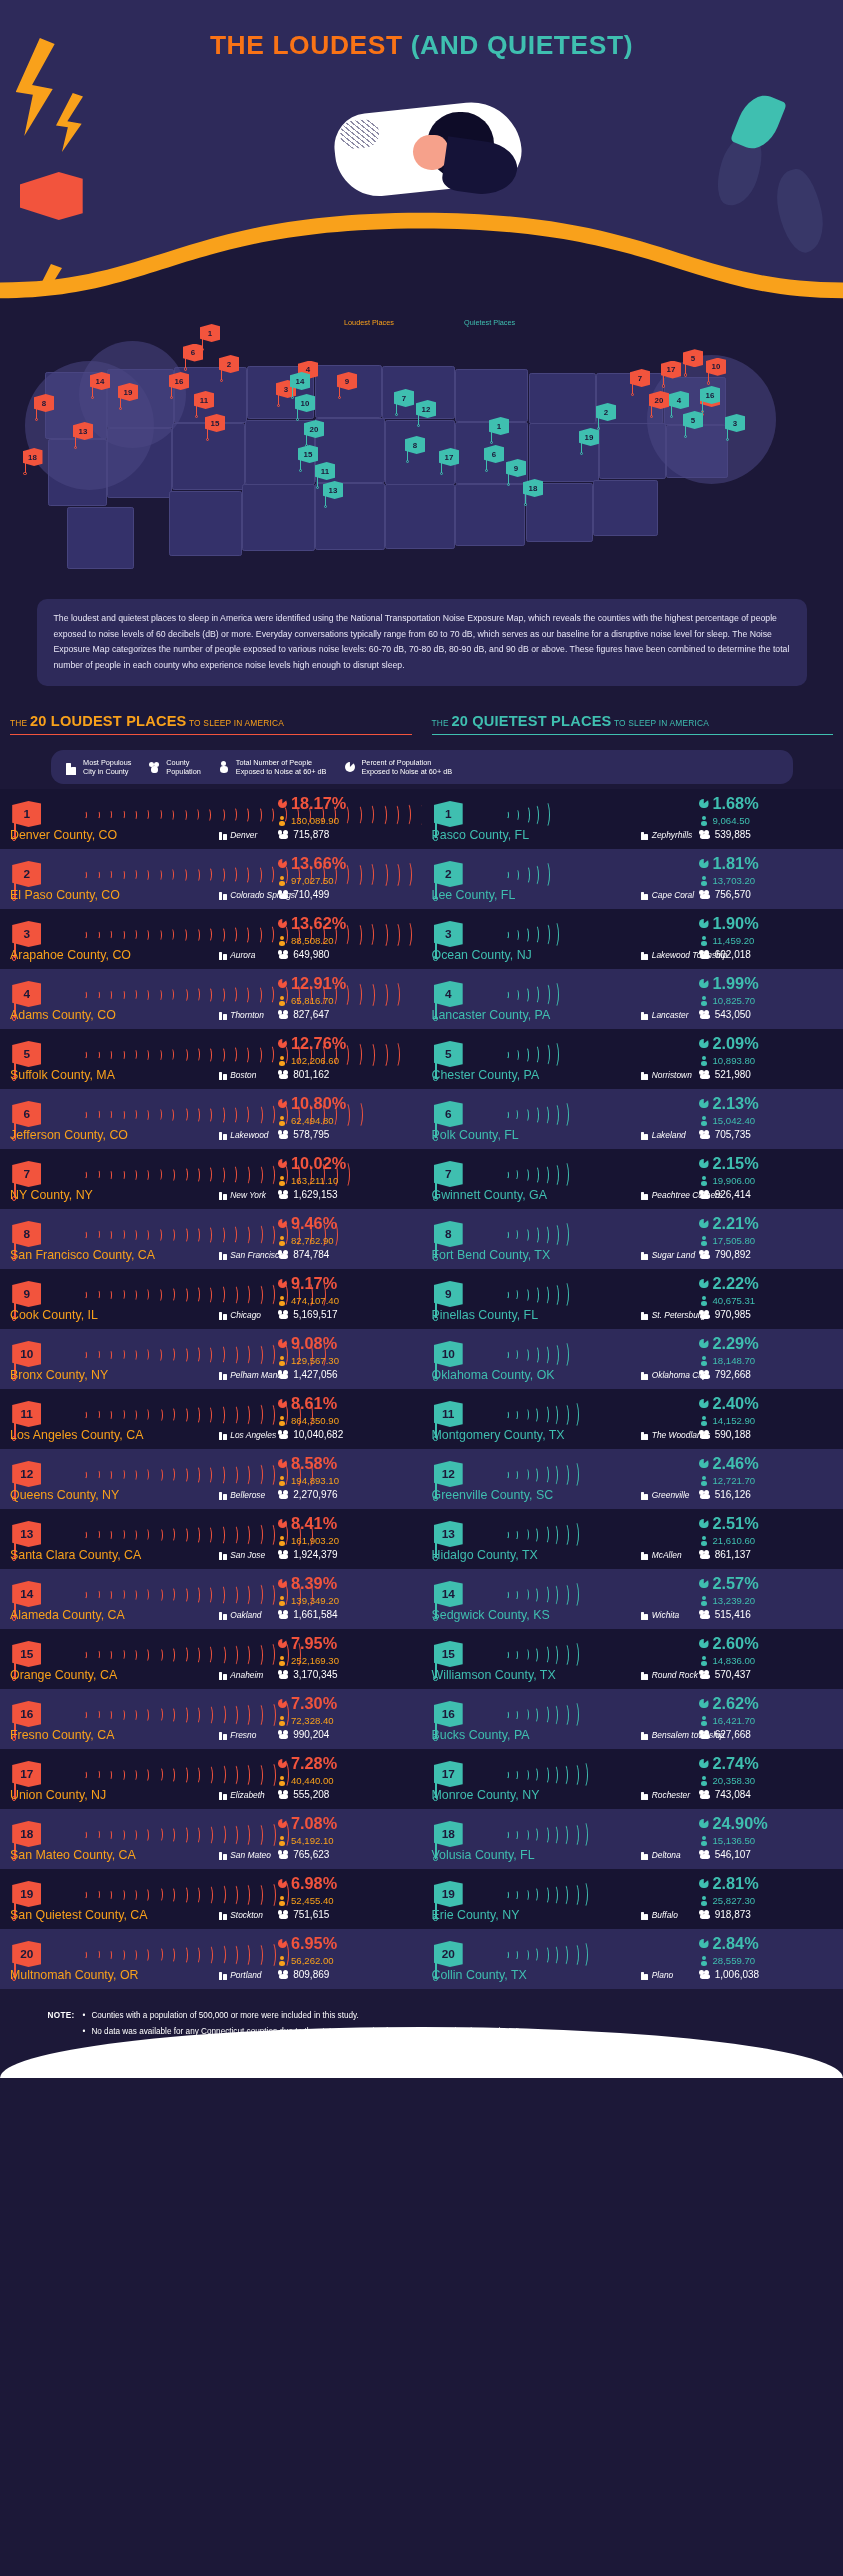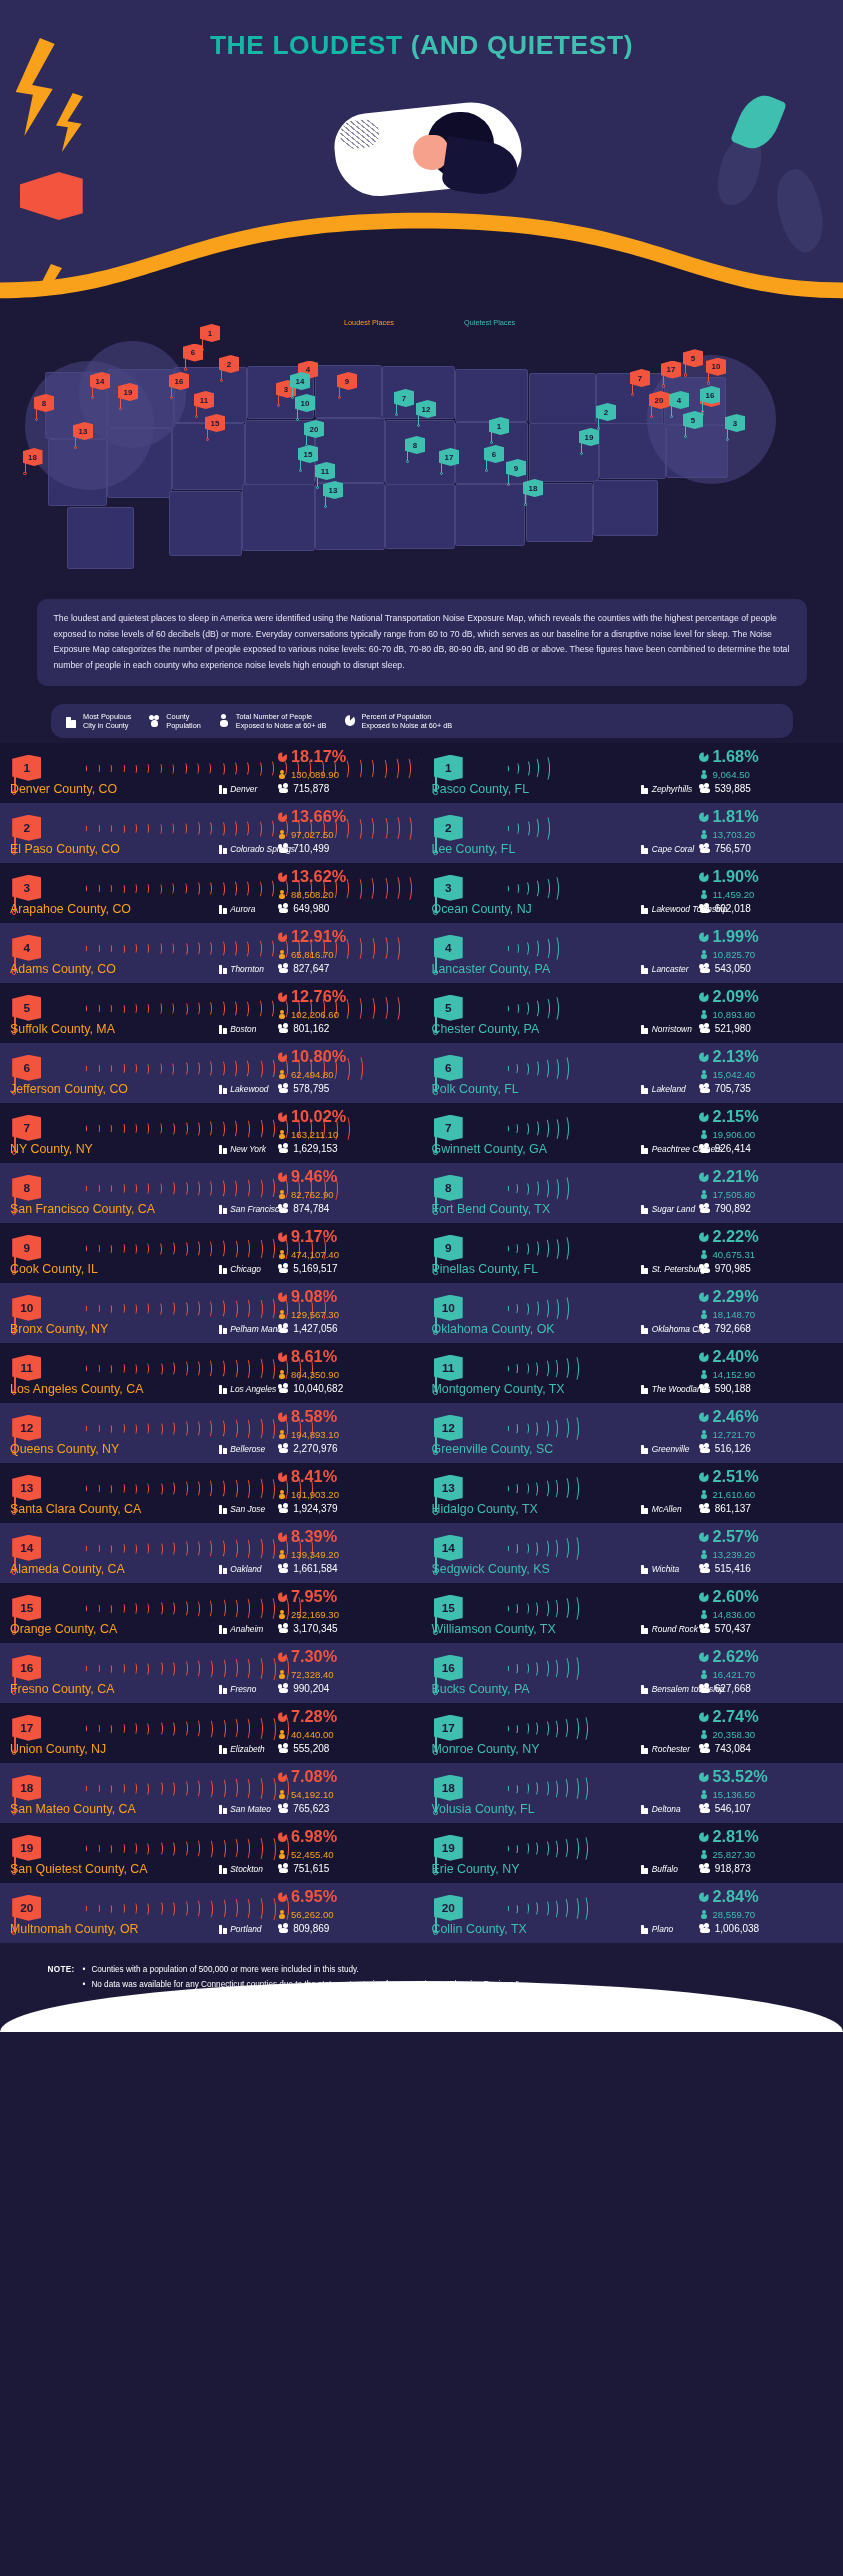--- a/index.html
+++ b/index.html
@@ -8,21 +8,21 @@
     width:843px; height:2576px; position:relative; overflow:hidden;
     font-family:"Liberation Sans", sans-serif;
     background:#ffffff;
   }
   .page { width:843px; height:2576px; position:relative; background:#1c1838; }
 
   
   .hero { position:relative; width:843px; height:304px; background:#2e2a5a; overflow:hidden; }
   .hero-title { position:absolute; top:31px; left:0; width:843px; text-align:center; }
   .t1 { font-size:26.4px; letter-spacing:0.6px; font-weight:bold; line-height:1.06; }
-  .t1 .loud { color:#14b8a6; }
+  .t1 .loud { color:#f97316; }
   .t1 .quiet { color:#3FBFB0; }
   .t2 { font-size:18.6px; color:#ffffff; letter-spacing:0.8px; margin-top:2.2px; font-weight:normal; }
 
   .bolt { position:absolute; background:#F9A11B; }
   .bolt.b1 { left:15.7px; top:38px; width:39px; height:98px;
       clip-path:polygon(62% 0,100% 6%,42% 48%,95% 52%,22% 100%,44% 58%,0 55%); }
   .bolt.b2 { left:56px; top:93px; width:27px; height:59px;
       clip-path:polygon(62% 0,100% 6%,42% 48%,95% 52%,22% 100%,44% 58%,0 55%); }
   .bolt.b3 { left:33px; top:264px; width:29px; height:65px;
       clip-path:polygon(62% 0,100% 6%,42% 48%,95% 52%,22% 100%,44% 58%,0 55%); }
@@ -471,20 +471,30 @@
           <div class="stick"></div>
           <div class="dot"></div>
         </div>
     </div>
   </div>
 
   <div class="meth-sec">
     <div class="meth-box">The loudest and quietest places to sleep in America were identified using the National Transportation Noise Exposure Map, which reveals the counties with the highest percentage of people exposed to noise levels of 60 decibels (dB) or more. Everyday conversations typically range from 60 to 70 dB, which serves as our baseline for a disruptive noise level for sleep. The Noise Exposure Map categorizes the number of people exposed to various noise levels: 60-70 dB, 70-80 dB, 80-90 dB, and 90 dB or above. These figures have been combined to determine the total number of people in each county who experience noise levels high enough to disrupt sleep.</div>
   </div>
 
+  <div class="cols-head">
+    <div class="col-head loud">
+      <h2><span class="sm">THE </span><b>20 LOUDEST PLACES</b><span class="sm"> TO SLEEP IN AMERICA</span></h2>
+      <div class="rule"></div>
+    </div>
+    <div class="col-head quiet">
+      <h2><span class="sm">THE </span><b>20 QUIETEST PLACES</b><span class="sm"> TO SLEEP IN AMERICA</span></h2>
+      <div class="rule"></div>
+    </div>
+  </div>
 
   <div class="keybox">
     <div class="key">
       <span class="ico">
           <i class="bldg"></i>
           <i class="bldg2"></i>
         </span>
       <span><span>Most Populous</span><br><span>City in County</span></span>
     </div>
     <div class="key">
@@ -2562,21 +2572,21 @@
           <div class="city">
             <span class="cico">
               <i class="b1"></i>
               <i class="b2"></i>
             </span>
             <span>Deltona</span>
           </div>
           <div class="stats">
             <div class="s-pct">
               <span class="mini-pie"></span>
-              <span>53.52%</span>
+              <span>24.90%</span>
             </div>
             <div class="s-exp">
               <span class="mini-exp">
                 <i></i>
                 <u></u>
               </span>
               <span>15,136.50</span>
             </div>
             <div class="s-pop">
               <span class="mini-pop">

